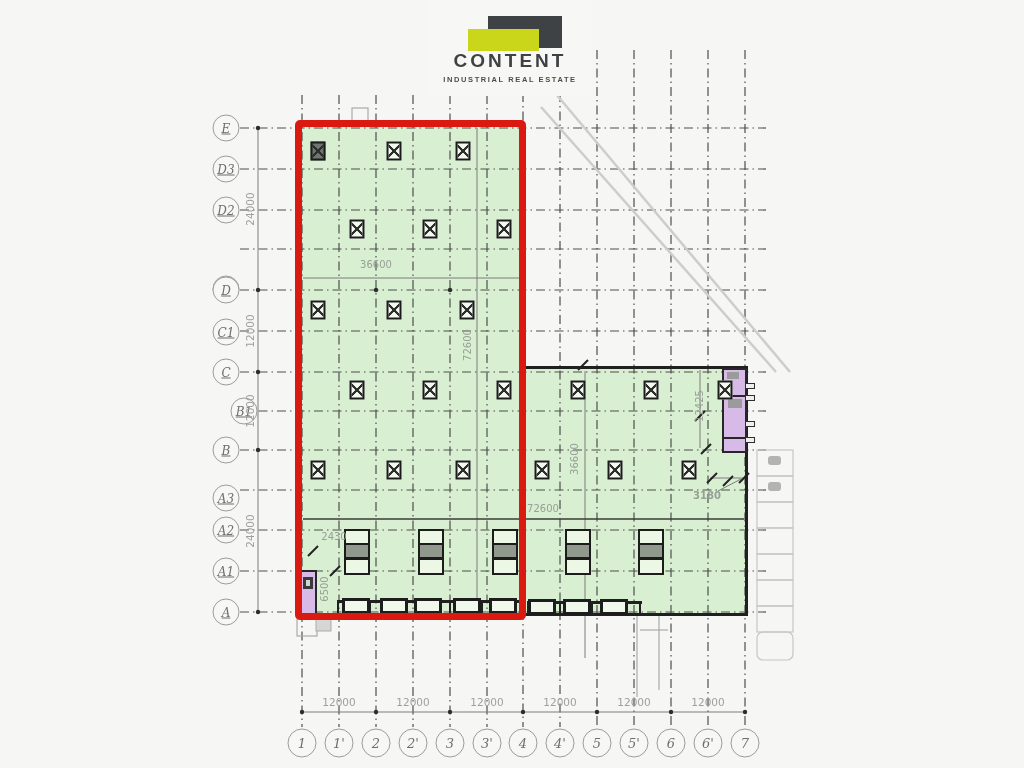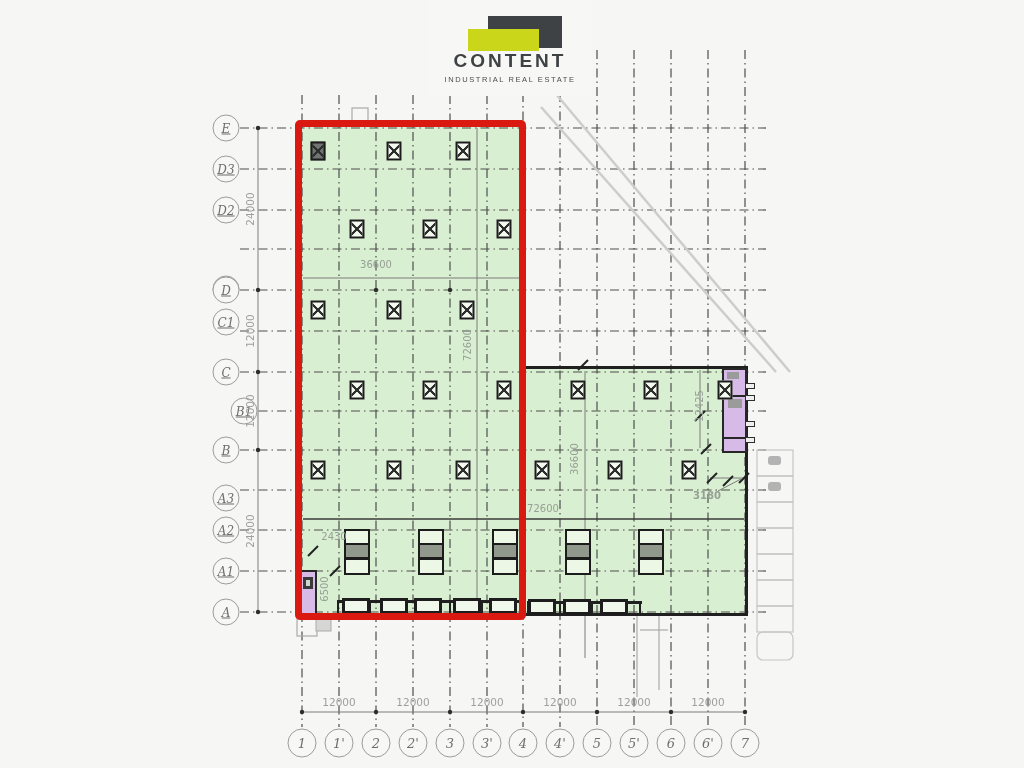--- a/index.html
+++ b/index.html
@@ -66,21 +66,21 @@
   .red-outline { position:absolute; left:295px; top:120px; width:231px; height:500px;
                  border:7px solid #da1a10; border-radius:5px; z-index:4; }
 
   .logo { position:absolute; left:429px; top:0; width:162px; height:96px; background:#f7f7f6; z-index:6; }
   .slab-dark   { position:absolute; left:59px; top:16px; width:74px; height:32px; background:#3f4244; }
   .slab-yellow { position:absolute; left:39px; top:29px; width:71px; height:22px; background:#c9d61a; }
   .logo-title { position:absolute; left:0; right:0; top:50px; text-align:center;
                 font-family:"Liberation Sans",sans-serif; font-weight:bold; font-size:19px;
                 letter-spacing:3px; color:#3f4244; }
   .logo-sub   { position:absolute; left:0; right:0; top:75px; text-align:center;
-                font-family:"Liberation Sans",sans-serif; font-weight:normal; font-size:7.5px;
+                font-family:"Liberation Sans",sans-serif; font-weight:bold; font-size:7.5px;
                 letter-spacing:1.6px; color:#4c4c4c; }
 
   .bubble { position:absolute; width:27px; height:27px; border:1.5px solid #9c9c9c; border-radius:50%;
             color:#6e6e6e; font:italic 12px "DejaVu Serif", serif;
             display:flex; align-items:center; justify-content:center; background:#f7f7f6; }
   .bubble-left { text-decoration:underline; }
   .bubble-bottom { width:29px; height:29px; font-size:13px; }
 
   .dimtext { position:absolute; font-size:10px; color:#96a096; white-space:nowrap; }
   .axisdim { color:#9f9f9f; font-size:10.5px; }
@@ -278,21 +278,21 @@
     <div class="logo-sub">INDUSTRIAL REAL ESTATE</div>
   </div>
 
   <div class="rep">
 
   <div class="bubble bubble-left" style="left: 226px; top: 128px; transform: translate(-50%, -50%);">E</div>
       <div class="bubble bubble-left" style="left: 226px; top: 169px; transform: translate(-50%, -50%);">D3</div>
       <div class="bubble bubble-left" style="left: 226px; top: 210px; transform: translate(-50%, -50%);">D2</div>
       <div class="bubble bubble-left" style="left: 226px; top: 249px; transform: translate(-50%, -50%); margin-top: 40px;">D1</div>
       <div class="bubble bubble-left" style="left: 226px; top: 290px; transform: translate(-50%, -50%);">D</div>
-      <div class="bubble bubble-left" style="left: 226px; top: 322px; transform: translate(-50%, -50%);">C1</div>
+      <div class="bubble bubble-left" style="left: 226px; top: 332px; transform: translate(-50%, -50%);">C1</div>
       <div class="bubble bubble-left" style="left: 226px; top: 372px; transform: translate(-50%, -50%);">C</div>
       <div class="bubble bubble-left" style="left: 244px; top: 411px; transform: translate(-50%, -50%);">B1</div>
       <div class="bubble bubble-left" style="left: 226px; top: 450px; transform: translate(-50%, -50%);">B</div>
       <div class="bubble bubble-left" style="left: 226px; top: 490px; transform: translate(-50%, -50%); margin-top: 8px;">A3</div>
       <div class="bubble bubble-left" style="left: 226px; top: 530px; transform: translate(-50%, -50%);">A2</div>
       <div class="bubble bubble-left" style="left: 226px; top: 571px; transform: translate(-50%, -50%);">A1</div>
       <div class="bubble bubble-left" style="left: 226px; top: 612px; transform: translate(-50%, -50%);">A</div>
     </div>
   <div class="rep">
 

